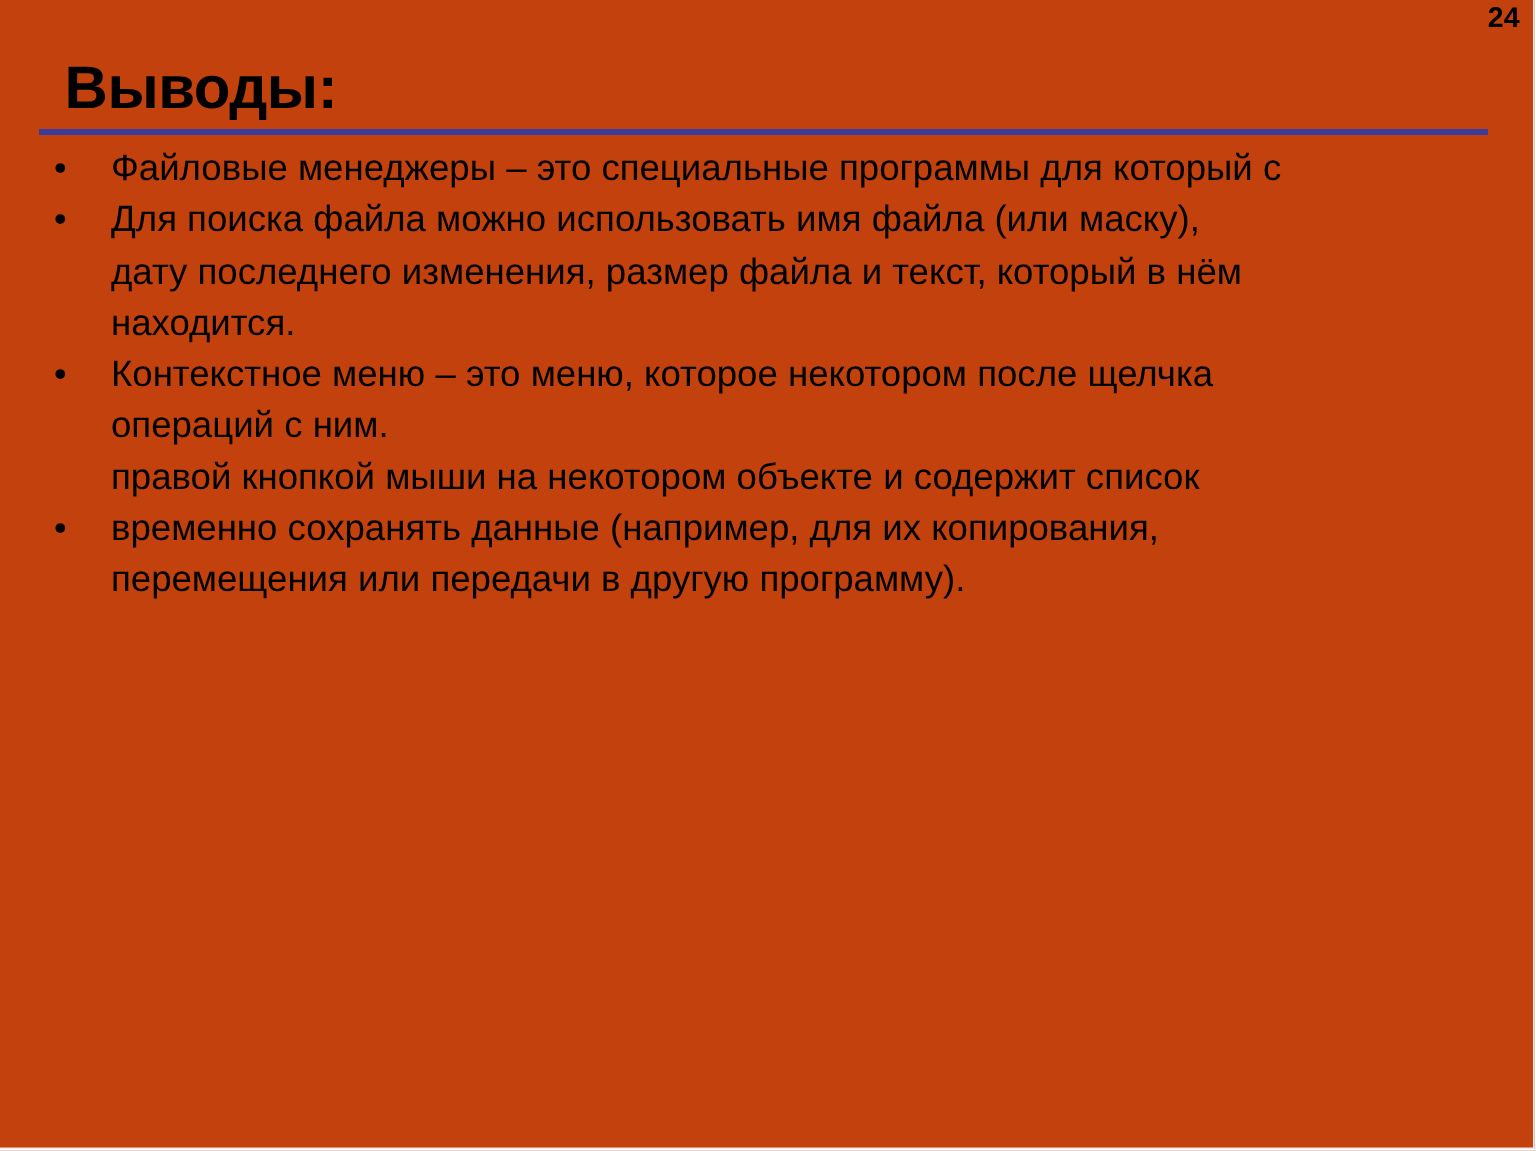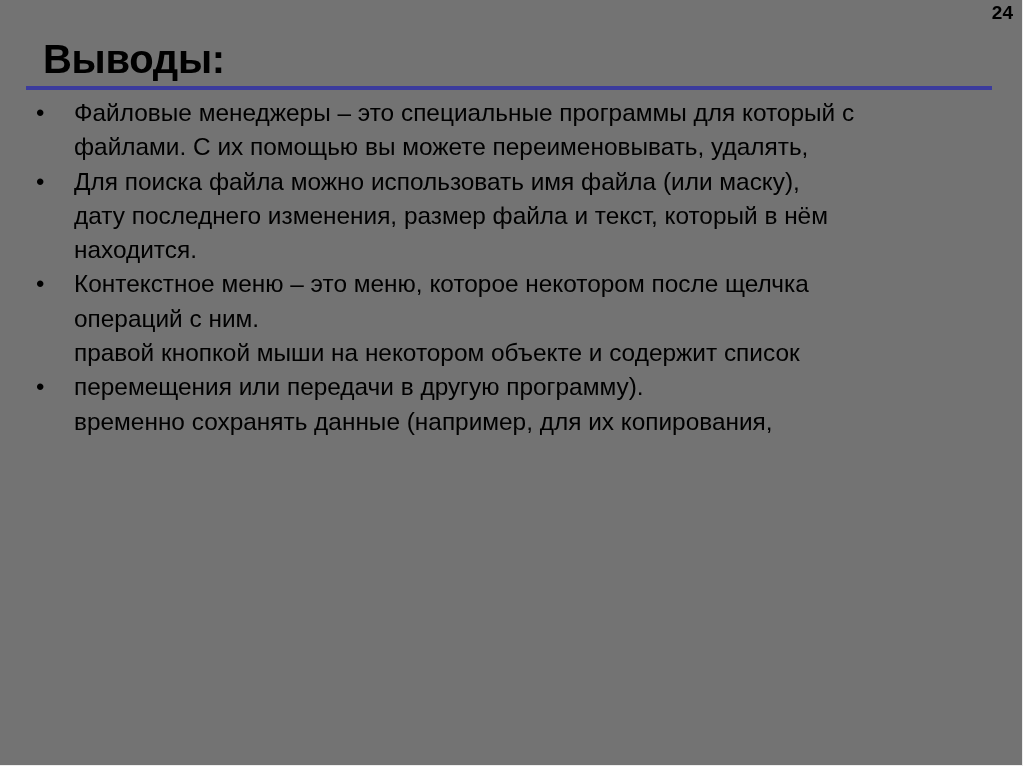--- a/index.html
+++ b/index.html
@@ -15,21 +15,21 @@
       font-family: "Liberation Sans", sans-serif;
       color: #000000;
     }
     .slide {
       position: absolute;
       left: 0; top: 0;
       width: 1022px;
       height: 765px;
       border-right: 1px solid #ececec;
       border-bottom: 1px solid #ececec;
-      background: #737373;
+      background: #c2410c;
       text-decoration: underline;
     }
     .page-number {
       position: absolute;
       top: 2px;
       right: 9px;
       font-size: 19px;
       font-weight: bold;
       line-height: 22px;
     }
@@ -82,33 +82,32 @@
 
 <div class="slide">
   <div class="page-number">24</div>
   <h1 class="slide-title" style="margin:0;text-align:center;">Выводы:</h1>
   <div class="title-rule"></div>
 
   <ul class="bullet-list">
     <li class="bullet-item">
       <span class="bullet-dot">•</span>
       <span class="bullet-line">Файловые менеджеры – это специальные программы для который с</span>
-      <span class="bullet-line">файлами. С их помощью вы можете переименовывать, удалять,</span>
     </li>
     <li class="bullet-item">
       <span class="bullet-dot">•</span>
       <span class="bullet-line">Для поиска файла можно использовать имя файла (или маску),</span>
       <span class="bullet-line">дату последнего изменения, размер файла и текст, который в нём</span>
       <span class="bullet-line">находится.</span>
     </li>
     <li class="bullet-item">
       <span class="bullet-dot">•</span>
       <span class="bullet-line">Контекстное меню – это меню, которое некотором после щелчка</span>
       <span class="bullet-line">операций с ним.</span>
       <span class="bullet-line">правой кнопкой мыши на некотором объекте и содержит список</span>
     </li>
     <li class="bullet-item">
       <span class="bullet-dot">•</span>
+      <span class="bullet-line">временно сохранять данные (например, для их копирования,</span>
       <span class="bullet-line">перемещения или передачи в другую программу).</span>
-      <span class="bullet-line">временно сохранять данные (например, для их копирования,</span>
     </li>
   </ul>
 </div>
 
 </body></html>

